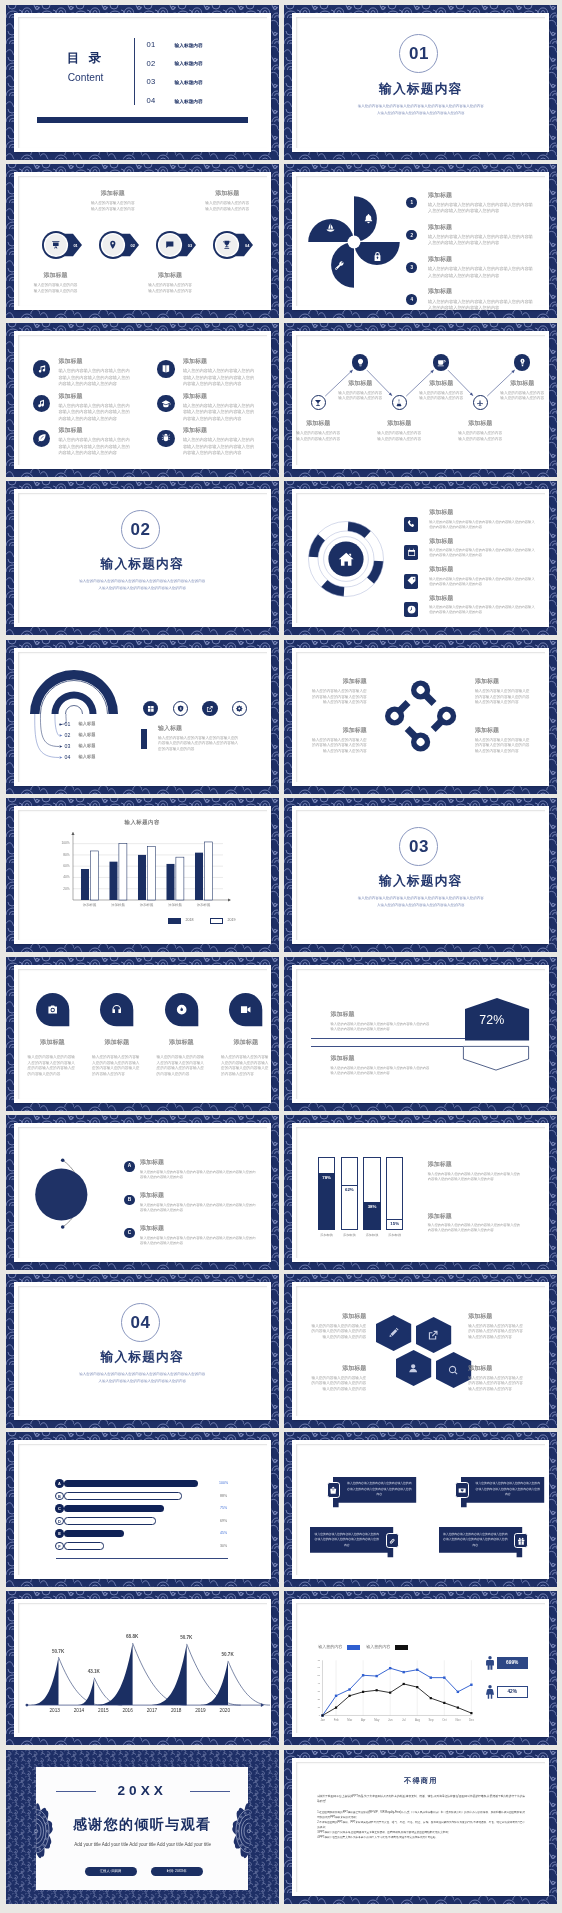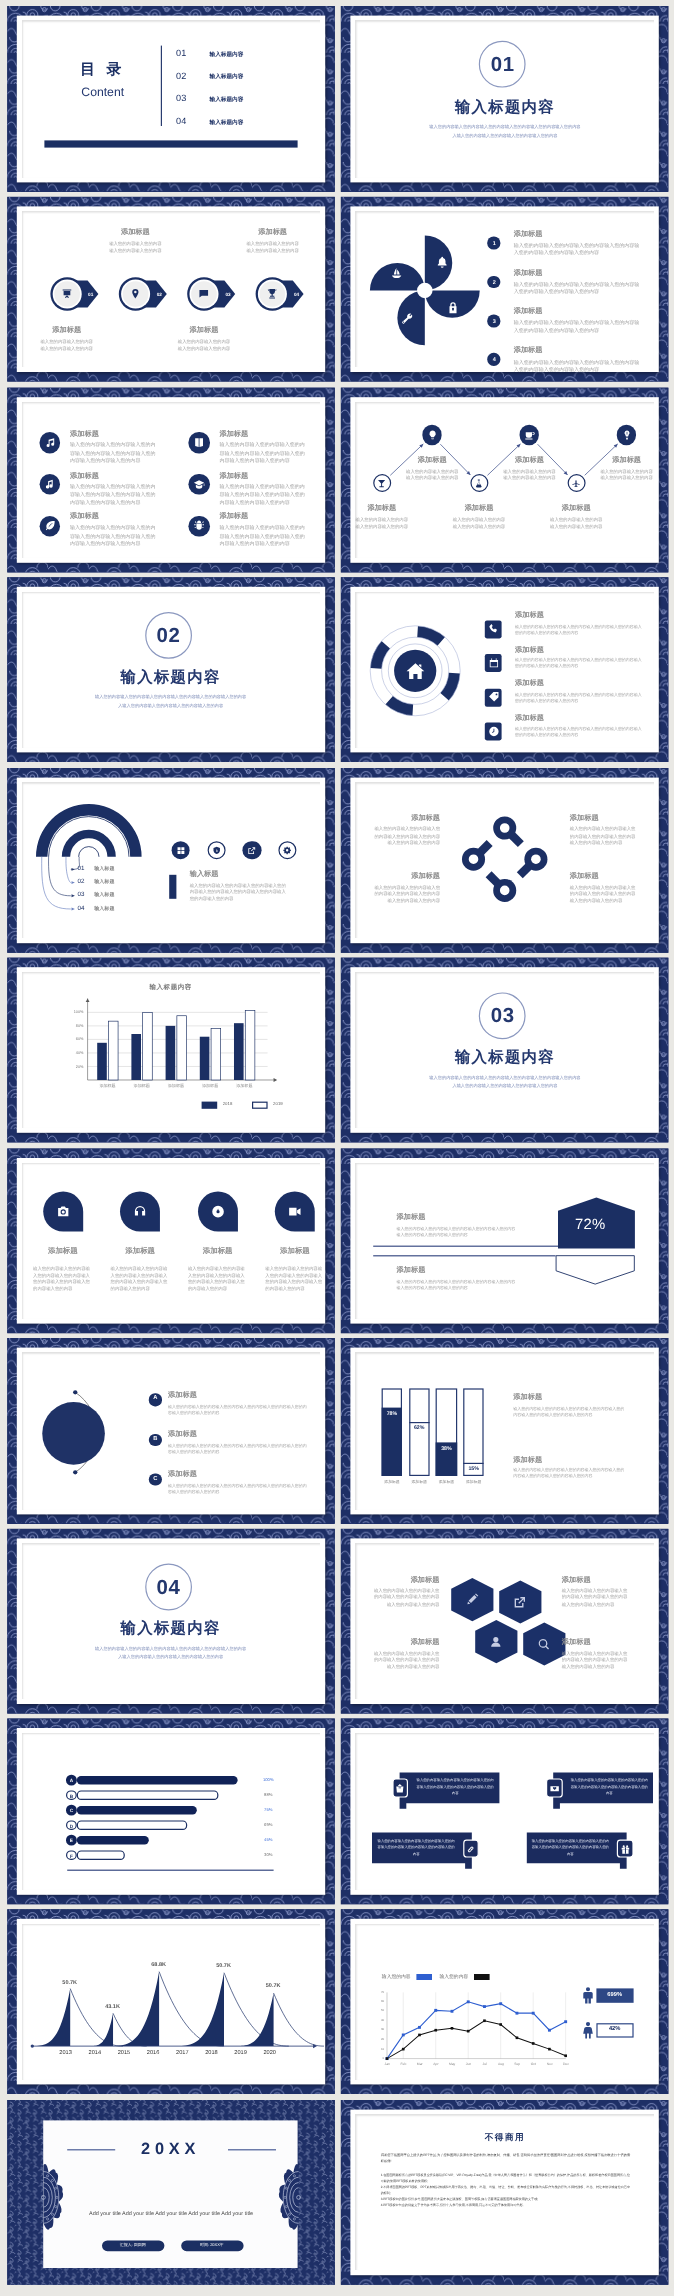--- a/index.html
+++ b/index.html
@@ -1075,20 +1075,21 @@
           <circle cx="11.20" cy="0.00" r="0.9" fill="none" stroke="#cdd5ea" stroke-width="0.4"></circle>
           <circle cx="10.23" cy="7.69" r="0.9" fill="none" stroke="#cdd5ea" stroke-width="0.4"></circle>
           <circle cx="7.49" cy="14.05" r="0.9" fill="none" stroke="#cdd5ea" stroke-width="0.4"></circle>
           <circle cx="3.46" cy="17.97" r="0.9" fill="none" stroke="#cdd5ea" stroke-width="0.4"></circle>
           <circle cx="0" cy="0" r="1.6" fill="none" stroke="#cdd5ea" stroke-width="0.5"></circle>
         </g>
       </svg>
       <div class="abs" style="left:0;top:33px;width:273.2px;text-align:center;font-size:13.6px;color:#1b2f63;font-weight:700;letter-spacing:4px">20XX</div>
       <div class="abs" style="left:50px;top:41px;width:40px;height:0.8px;background:#4a5c96"></div>
       <div class="abs" style="left:184px;top:41px;width:40px;height:0.8px;background:#4a5c96"></div>
+      <div class="abs" style="left:0;top:66px;width:273.2px;text-align:center;font-size:14px;color:#1b2f63;font-weight:700;letter-spacing:1.4px">感谢您的倾听与观看</div>
       <div class="abs" style="left:68px;top:92px;width:138px;text-align:center;font-size:4.55px;color:#4b4b4b;line-height:1.5">Add your title Add your title Add your title Add your title Add your title</div>
       <div class="abs" style="left:79px;top:117px;width:52px;height:9.4px;border-radius:4.7px;background:#1b2f63"></div>
       <div class="abs" style="left:79px;top:117px;width:52px;height:9.4px;line-height:9.8px;text-align:center;font-size:3.3px;color:#fff">汇报人:  回回网</div>
       <div class="abs" style="left:145px;top:117px;width:52px;height:9.4px;border-radius:4.7px;background:#1b2f63"></div>
       <div class="abs" style="left:145px;top:117px;width:52px;height:9.4px;line-height:9.8px;text-align:center;font-size:3.3px;color:#fff">时间:  20XX年</div>
     </div>
     <div class="slide" style="left:284.2px;top:1749.5px">
       <svg class="pat" viewBox="0 0 273.2 154.3" preserveAspectRatio="none">
         <rect width="273.2" height="154.3" fill="#1e2f66"></rect>
         <rect width="273.2" height="154.3" fill="url(#chinoiserie)"></rect>

